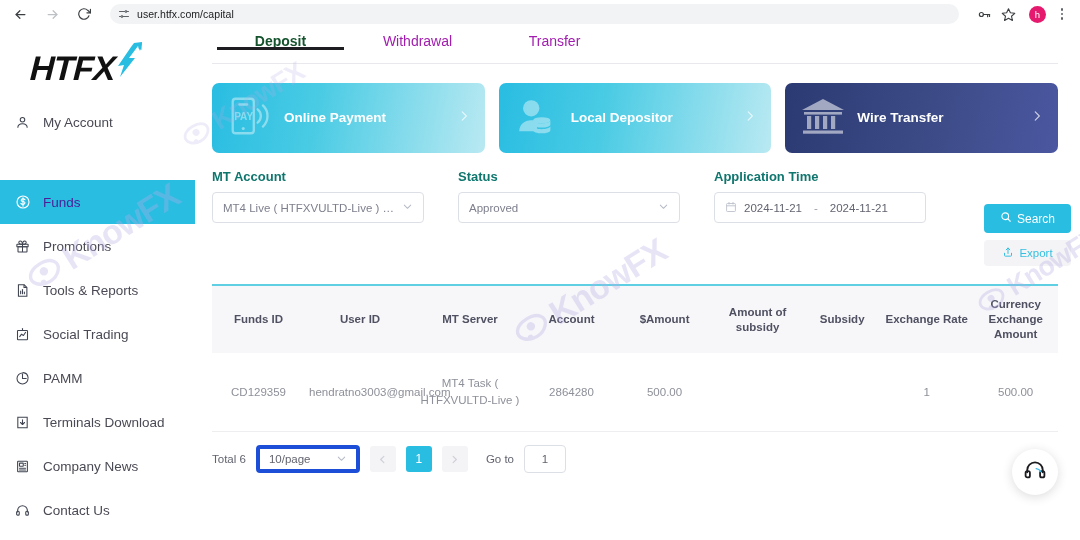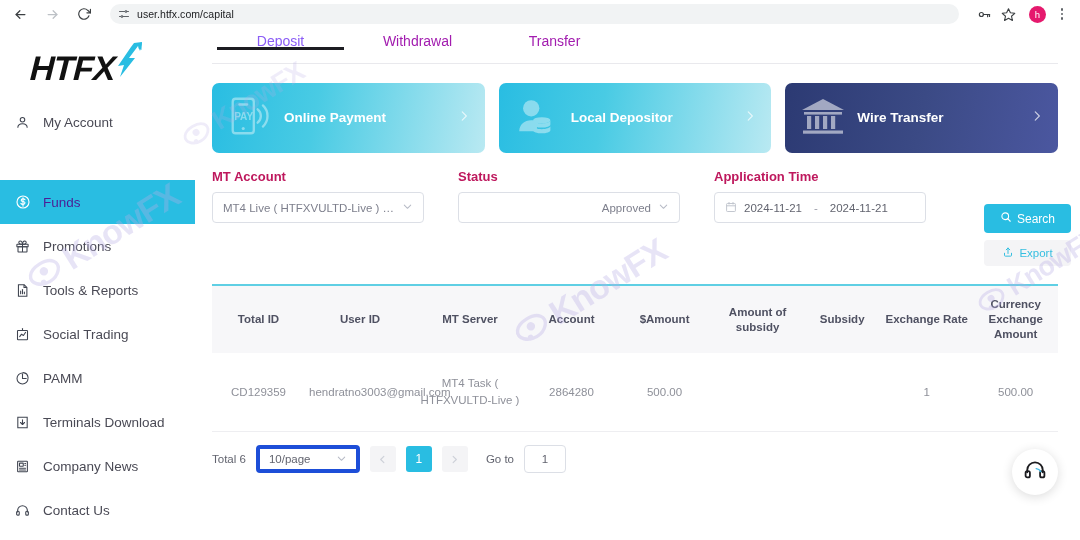--- a/index.html
+++ b/index.html
@@ -165,21 +165,21 @@
   }
   .tab {
     width: 137px;
     text-align: center;
     font-size: 14px;
     color: #a21caf;
     padding-top: 5px;
     position: relative;
     cursor: pointer;
   }
-  .tab.active { color: #8b5cf6; font-weight: normal; }
+  .tab.active { color: #14532d; font-weight: bold; }
   .tab.active::after {
     content: "";
     position: absolute;
     left: 5px; right: 5px; bottom: -1px;
     height: 3px;
     background: #1d1d22;
     z-index: 2;
   }
 
   
@@ -227,39 +227,39 @@
   #filters {
     display: flex;
     padding: 16px 22px 0 17px;
     gap: 34px;
     align-items: flex-start;
   }
   .f-group { position: relative; }
   .f-label {
     font-size: 13px;
     font-weight: bold;
-    color: #be185d;
+    color: #0f766e;
     margin-bottom: 8px;
     display: block;
   }
   .f-field {
     height: 31px;
     border: 1px solid #dcdfe6;
     border-radius: 4px;
     background: #fff;
     display: flex;
     align-items: center;
     padding: 0 10px;
     font-size: 11.5px;
     color: #7d7f8c;
     gap: 7px;
     cursor: pointer;
   }
   #mt-account-field { width: 212px; }
-  #status-field { width: 222px; text-align: right; }
+  #status-field { width: 222px; }
   #date-field { width: 212px; gap: 0; }
   .f-field .grow { flex: 1; white-space: nowrap; overflow: hidden; text-overflow: ellipsis; }
   .chev { color: #b6bac5; flex: none; }
   .cal-ico { color: #c0c4cc; flex: none; margin-right: 7px; }
   .date-sep { color: #9b9da8; padding: 0 12px; flex: none; }
   #date-start, #date-end { color: #62646f; }
 
   #actions {
     display: flex;
     flex-direction: column;
@@ -733,21 +733,21 @@
             <col style="width:13%">
             <col style="width:11%">
           <col style="width:11%">
             <col style="width:11%">
             <col style="width:9%">
             <col style="width:11%">
             <col style="width:10%">
         </colgroup>
         <thead>
           <tr>
-            <th>Total ID</th>
+            <th>Funds ID</th>
             <th>User ID</th>
             <th>MT Server</th>
             <th>Account</th>
             <th>$Amount</th>
             <th>Amount of subsidy</th>
             <th>Subsidy</th>
             <th>Exchange Rate</th>
             <th>Currency Exchange Amount</th>
           </tr>
         </thead>

